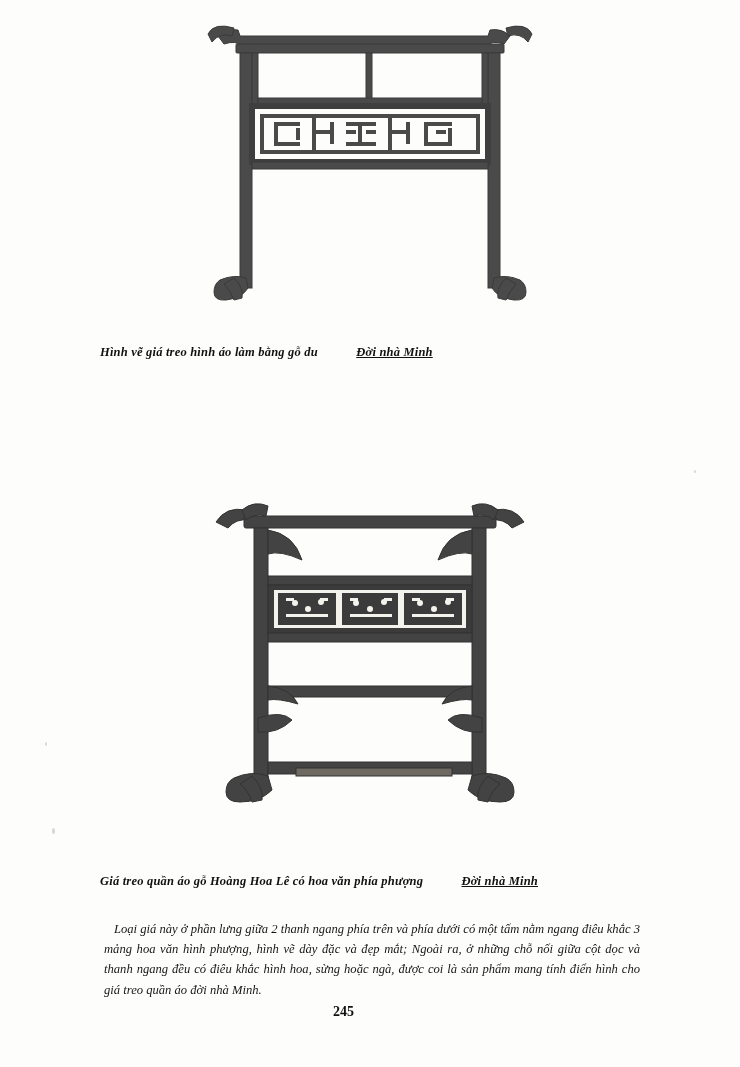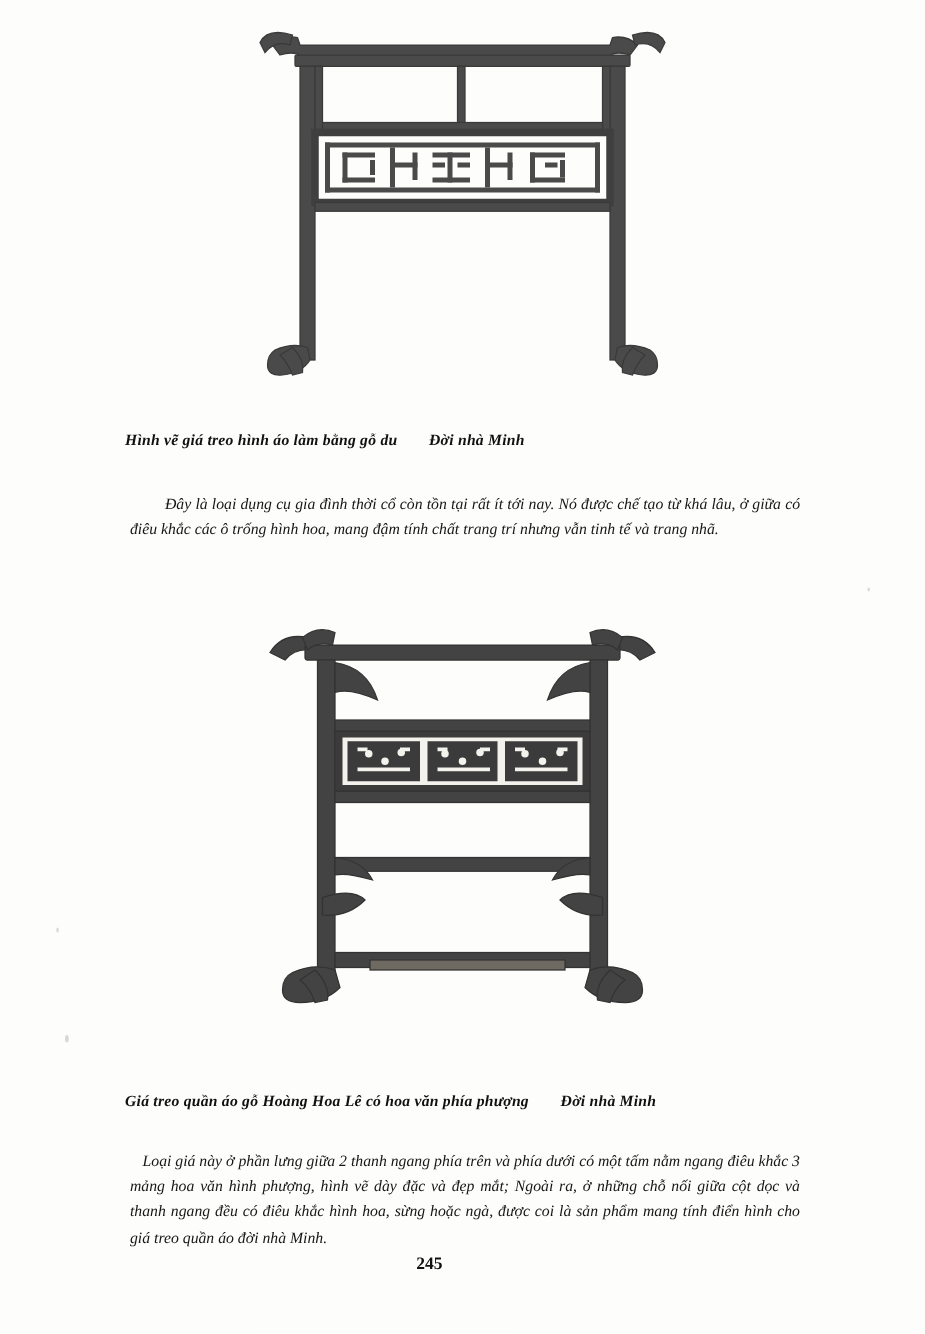--- a/index.html
+++ b/index.html
@@ -43,21 +43,22 @@
     width: 540px;
     font-family: "Liberation Serif", serif;
     font-weight: bold;
     font-style: italic;
     font-size: 12.5px;
     color: #111;
     letter-spacing: 0.2px;
   }
   .caption .cap-main { }
   .caption .cap-era {
-    margin-left: 22px;
+    margin-left: 35px;
+    text-decoration: underline;
   }
   #cap1 { top: 345px; }
   #cap2 { top: 874px; }
 
   
   .para {
     position: absolute;
     font-family: "Liberation Serif", serif;
     font-style: italic;
     font-size: 12.6px;
@@ -213,21 +214,20 @@
         <path d="M306 260 q-10 10 -8 20 l8 2 q4 -10 10 -16 z"></path>
       </g>
     </svg>
   </div>
 
   <div class="caption" id="cap1">
     <span class="cap-main">Hình vẽ giá treo hình áo làm bằng gỗ du</span>
     <span class="cap-era">Đời nhà Minh</span>
   </div>
 
-  <p class="para" id="para1">Đây là loại dụng cụ gia đình thời cổ còn tồn tại rất ít tới nay. Nó được chế tạo từ khá lâu, ở giữa có điêu khắc các ô trống hình hoa, mang đậm tính chất trang trí nhưng vẫn tinh tế và trang nhã.</p>
 
   <div class="figure" id="fig2">
     <svg width="340" height="330" viewBox="0 0 340 330">
       <g fill="#434343" stroke="#333">
 
         <path d="M16 32 q10 -16 30 -12 l4 10 q-14 -2 -22 8 z"></path>
         <path d="M324 32 q-10 -16 -30 -12 l-4 10 q14 -2 22 8 z"></path>
         <rect x="44" y="26" width="252" height="12" rx="2"></rect>
 
         <path d="M42 20 q12 -10 26 -4 l-2 10 q-12 -3 -20 4 z"></path>

